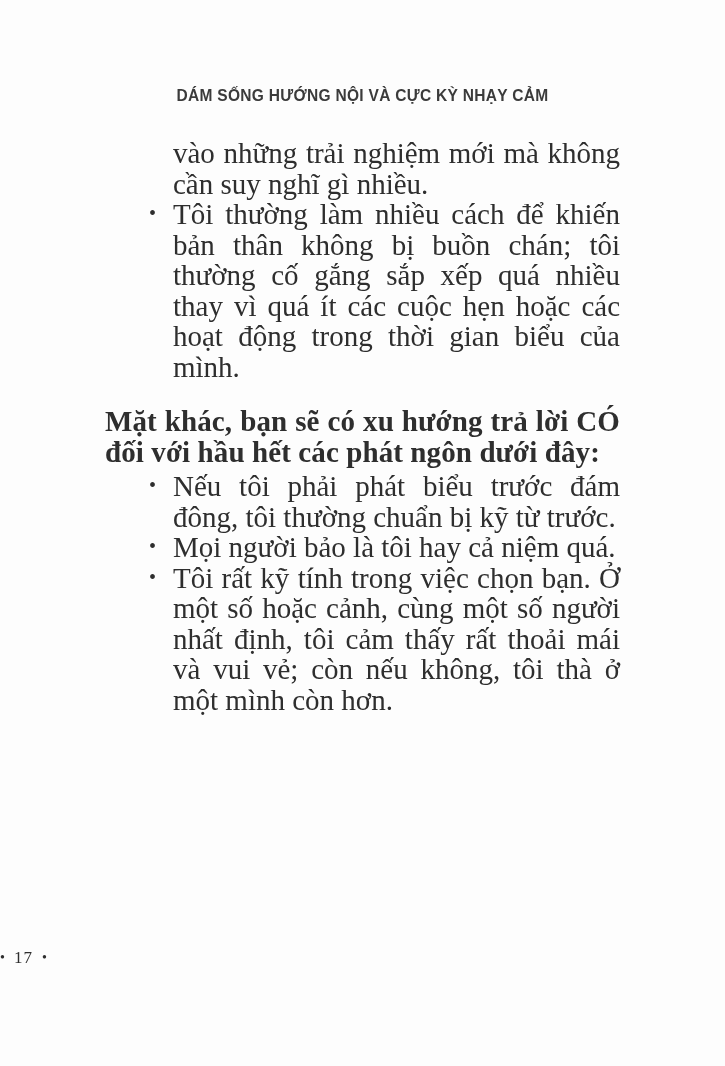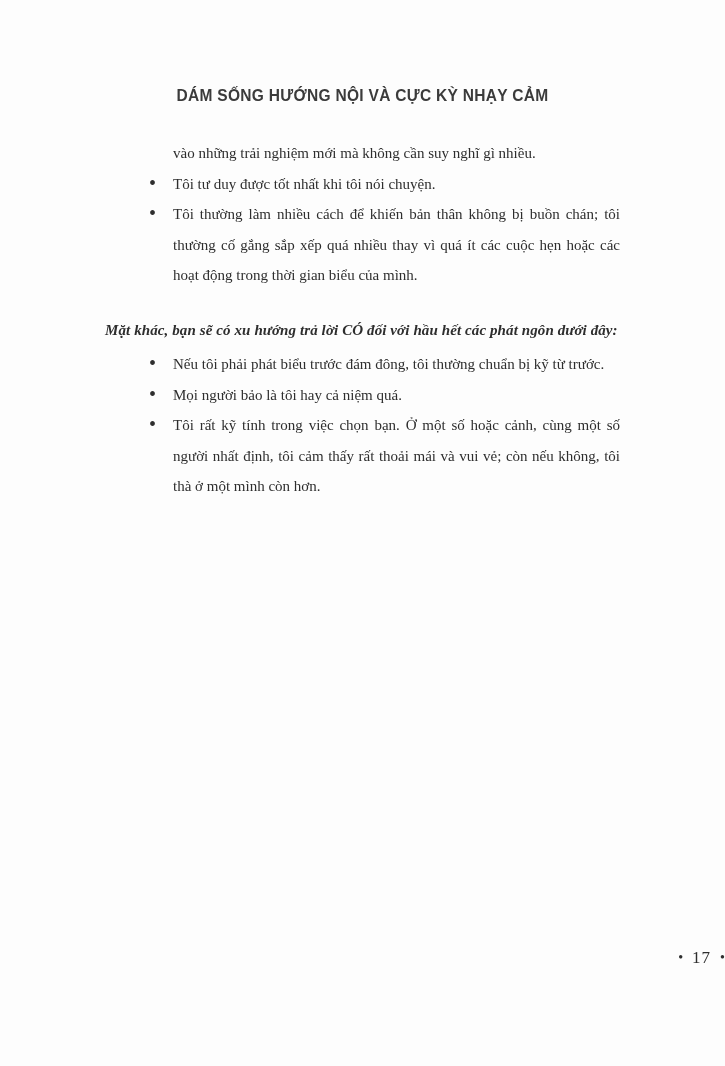--- a/index.html
+++ b/index.html
@@ -23,21 +23,21 @@
     font-family: "Liberation Sans", "DejaVu Sans", sans-serif;
     font-size: 16px;
     font-weight: 600;
     letter-spacing: 0.3px;
     color: var(--header_text, #3b3b3b);
     text-align: center;
     line-height: 20px;
     margin: 0 0 32px 0;
     transform: scaleX(0.97);
   }
-  .body-text { font-size: 15px; line-height: 30.5px; }
+  .body-text { font-size: 29px; line-height: 30.5px; }
   .body-text p { margin: 0; text-align: justify; }
   .continuation { padding-left: 68px; }
   ul.bullets {
     list-style: none;
     margin: 0;
     padding: 0;
   }
   ul.bullets li {
     position: relative;
     padding-left: 68px;
@@ -48,28 +48,27 @@
     position: absolute;
     left: 44px;
     top: -1px;
     font-size: 20px;
   }
   .lead {
     font-weight: bold;
     margin-top: 24px !important;
     margin-bottom: 4px !important;
     letter-spacing: 0.1px;
-    font-style: italic;
   }
   .page-footer {
     position: absolute;
-    left: 16px;
+    left: 0;
     right: 0;
     top: 948px;
-    text-align: right;
+    text-align: left;
     font-size: 17px;
     color: var(--text, #2e2e2e);
   }
   .page-footer .dot {
     font-size: 14px;
     vertical-align: 1px;
   }
   .page-footer .num {
     margin: 0 9px;
     letter-spacing: 1px;
@@ -80,21 +79,20 @@
 
 <div class="page">
 
   <header class="running-header">DÁM SỐNG HƯỚNG NỘI VÀ CỰC KỲ NHẠY CẢM</header>
 
   <main class="body-text">
 
     <p class="continuation">vào những trải nghiệm mới mà không cần suy nghĩ gì nhiều.</p>
 
     <ul class="bullets">
-      <li>Tôi tư duy được tốt nhất khi tôi nói chuyện.</li>
       <li>Tôi thường làm nhiều cách để khiến bản thân không bị buồn chán; tôi thường cố gắng sắp xếp quá nhiều thay vì quá ít các cuộc hẹn hoặc các hoạt động trong thời gian biểu của mình.</li>
     </ul>
 
     <p class="lead">Mặt khác, bạn sẽ có xu hướng trả lời CÓ đối với hầu hết các phát ngôn dưới đây:</p>
 
     <ul class="bullets">
       <li>Nếu tôi phải phát biểu trước đám đông, tôi thường chuẩn bị kỹ từ trước.</li>
       <li>Mọi người bảo là tôi hay cả niệm quá.</li>
       <li>Tôi rất kỹ tính trong việc chọn bạn. Ở một số hoặc cảnh, cùng một số người nhất định, tôi cảm thấy rất thoải mái và vui vẻ; còn nếu không, tôi thà ở một mình còn hơn.</li>
     </ul>

